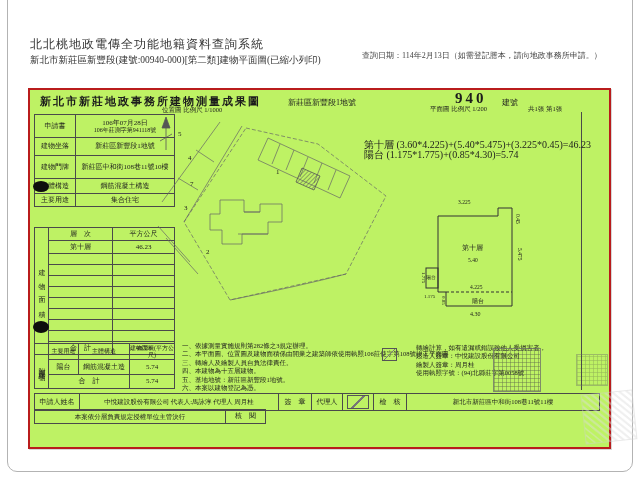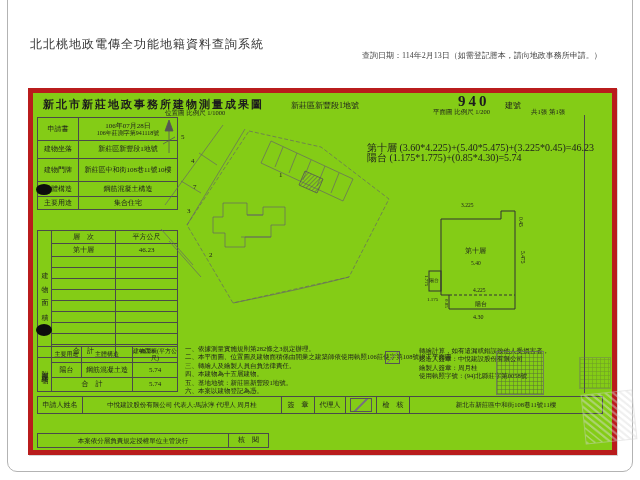--- a/index.html
+++ b/index.html
@@ -5,21 +5,21 @@
   html,body{margin:0;padding:0;background:#fff;}
   .stage{position:relative;width:640px;height:480px;background:#fff;overflow:hidden;
          font-family:"Liberation Serif","DejaVu Serif",serif;color:#1c1c1c;}
   .abs{position:absolute;}
   .panel{position:absolute;left:7px;top:-26px;width:624px;height:496px;
          border:1px solid #b3b3b3;border-radius:10px;background:#fff;}
   .hdr-title{font-size:12px;letter-spacing:1px;color:#333;}
   .hdr-sub{font-size:9.5px;color:#333;}
   .hdr-date{font-size:8px;color:#444;}
   .doc{position:absolute;left:28px;top:88px;width:579px;height:357px;
-       border:5px solid #b91c1c;background:#84cc16;box-shadow:1px 1px 0 #d7d7d7;}
+       border:2px solid #b91c1c;background:#bef264;box-shadow:1px 1px 0 #d7d7d7;}
   .doc-title{font-size:11px;font-weight:bold;letter-spacing:2px;}
   .small{font-size:8px;}
   .tiny{font-size:6.5px;}
   .big-no{font-size:15px;font-weight:bold;letter-spacing:3px;}
   .t{border-collapse:collapse;table-layout:fixed;}
   .t td{border:1px solid #4a4a4a;font-size:7px;text-align:center;padding:0;
         overflow:hidden;line-height:1.15;vertical-align:middle;}
   .t td.dashed{border-bottom:1px dashed #888;}
   .v2{font-size:6px;display:block;}
   .vlabel{writing-mode:vertical-rl;text-orientation:upright;margin:0 auto;font-size:7px;}
@@ -39,20 +39,21 @@
   .divline{position:absolute;border-left:1px solid #4a4a4a;}
   svg text{fill:#1c1c1c;font-family:"Liberation Serif","DejaVu Serif",serif;}
 </style>
 </head>
 <body>
 
 <div class="stage">
   <div class="panel"></div>
 
   <div class="abs hdr-title" style="left:30px;top:36px;">北北桃地政電傳全功能地籍資料查詢系統</div>
+  <div class="abs hdr-sub" style="left:30px;top:54px;">新北市新莊區新豐段(建號:00940-000)[第二類]建物平面圖(已縮小列印)</div>
   <div class="abs hdr-date" style="left:362px;top:50px;width:266px;">查詢日期：114年2月13日（如需登記謄本，請向地政事務所申請。）</div>
 
   <div class="doc">
 
     <div class="abs doc-title" style="left:10px;top:4px;">新北市新莊地政事務所建物測量成果圖</div>
     <div class="abs small" style="left:258px;top:7px;">新莊區新豐段1地號</div>
     <div class="abs big-no" style="left:425px;top:0;">940</div>
     <div class="abs small" style="left:472px;top:7px;">建號</div>
     <div class="abs tiny" style="left:132px;top:16px;">位置圖 比例尺 1/1000</div>
     <div class="abs tiny" style="left:400px;top:15px;">平面圖 比例尺 1/200</div>
@@ -257,21 +258,21 @@
         <td style="width:30px;">代理人</td>
         <td style="width:30px;">
           <div class="mini-stamp" style="position:relative;left:4px;top:0;width:20px;height:12px;"></div>
             </td>
         <td style="width:32px;">檢　核</td>
         <td style="font-size:6.5px;">新北市新莊區中和街108巷11號11樓</td>
       </tr>
     </tbody>
       </table>
 
-    <table class="t abs" style="left:4px;top:319px;width:232px;margin-top:21px;">
+    <table class="t abs" style="left:4px;top:319px;width:232px;">
       <tbody>
           <tr>
         <td style="width:190px;height:13px;font-size:6.5px;">本案依分層負責規定授權單位主管決行</td>
         <td>核　閱</td>
       </tr>
     </tbody>
       </table>
   </div>
 
   <div class="faint-stamp" style="left:583px;top:392px;width:50px;height:48px;"></div>

